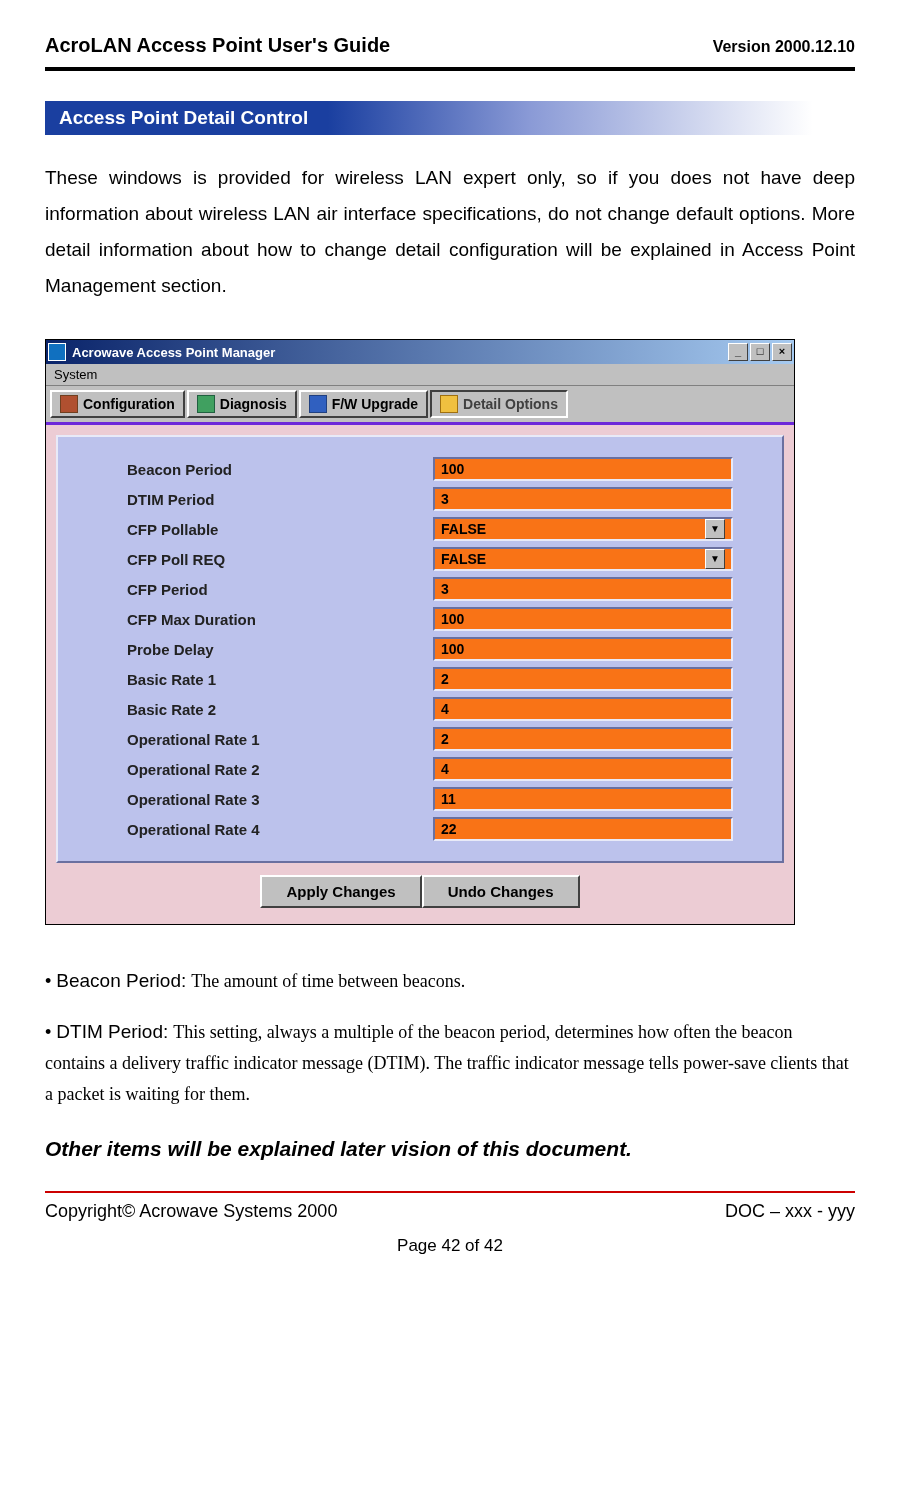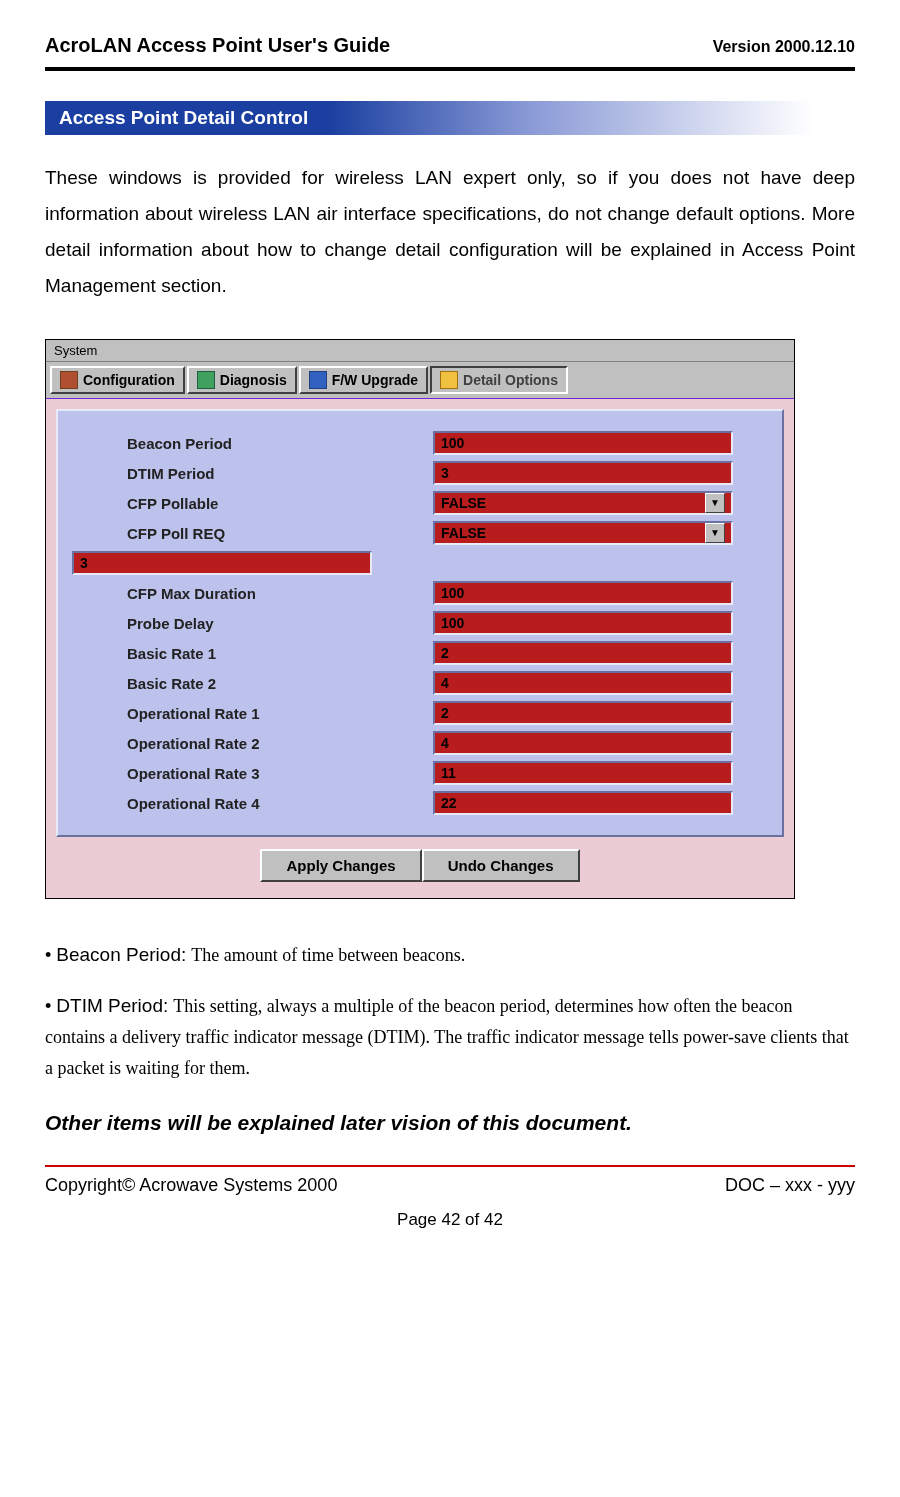--- a/index.html
+++ b/index.html
@@ -85,21 +85,21 @@
     background: #c0c0c0;
     padding: 3px 8px;
     font-size: 13px;
     border-bottom: 1px solid #808080;
   }
   .toolbar {
     background: #c0c0c0;
     padding: 4px;
     display: flex;
     gap: 2px;
-    border-bottom: 1px solid #6d28d9;
+    border-bottom: 3px solid #6d28d9;
   }
   .tabbtn {
     background: #c0c0c0;
     border-top: 2px solid #fff;
     border-left: 2px solid #fff;
     border-right: 2px solid #404040;
     border-bottom: 2px solid #404040;
     padding: 3px 8px;
     font-size: 14px;
     font-weight: bold;
@@ -146,21 +146,21 @@
   .flabel {
     width: 280px;
     font-size: 15px;
     font-weight: bold;
     color: #222;
     padding-left: 55px;
   }
   .finput, .fselect {
     width: 300px;
     height: 24px;
-    background: #b91c1c;
+    background: #f97316;
     border-top: 2px solid #6a70a0;
     border-left: 2px solid #6a70a0;
     border-right: 2px solid #e8eaf8;
     border-bottom: 2px solid #e8eaf8;
     font-size: 14px;
     font-weight: bold;
     padding: 0 6px;
     line-height: 24px;
     box-sizing: border-box;
     display: inline-flex;
@@ -235,20 +235,28 @@
     <div class="hdr-left">AcroLAN Access Point User's Guide</div>
     <div class="hdr-right">Version 2000.12.10</div>
   </div>
   <hr class="rule-thick">
 
   <div class="section-bar">Access Point Detail Control</div>
 
   <p class="intro">These windows is provided for wireless LAN expert only, so if you does not have deep information about wireless LAN air interface specifications, do not change default options. More detail information about how to change detail configuration will be explained in Access Point Management section.</p>
 
   <div class="app-window">
+    <div class="titlebar">
+      <span class="tb-icon"></span>
+      <span>Acrowave Access Point Manager</span>
+      <span class="spacer"></span>
+      <span class="win-btn">_</span>
+      <span class="win-btn">□</span>
+      <span class="win-btn">×</span>
+    </div>
     <div class="menubar">
       <span>System</span>
     </div>
     <div class="toolbar">
       <div class="tabbtn">
         <span class="ticon"></span>
         <span>Configuration</span>
       </div>
       <div class="tabbtn">
         <span class="ticon green"></span>
@@ -286,20 +294,21 @@
           </div>
         </div>
         <div class="frow">
           <div class="flabel">CFP Poll REQ</div>
           <div class="fselect">
             <span>FALSE</span>
             <span class="dropbtn">▼</span>
           </div>
         </div>
         <div class="frow">
+          <div class="flabel">CFP Period</div>
           <div class="finput">
               <span>3</span>
             </div>
         </div>
         <div class="frow">
           <div class="flabel">CFP Max Duration</div>
           <div class="finput">
               <span>100</span>
             </div>
         </div>

